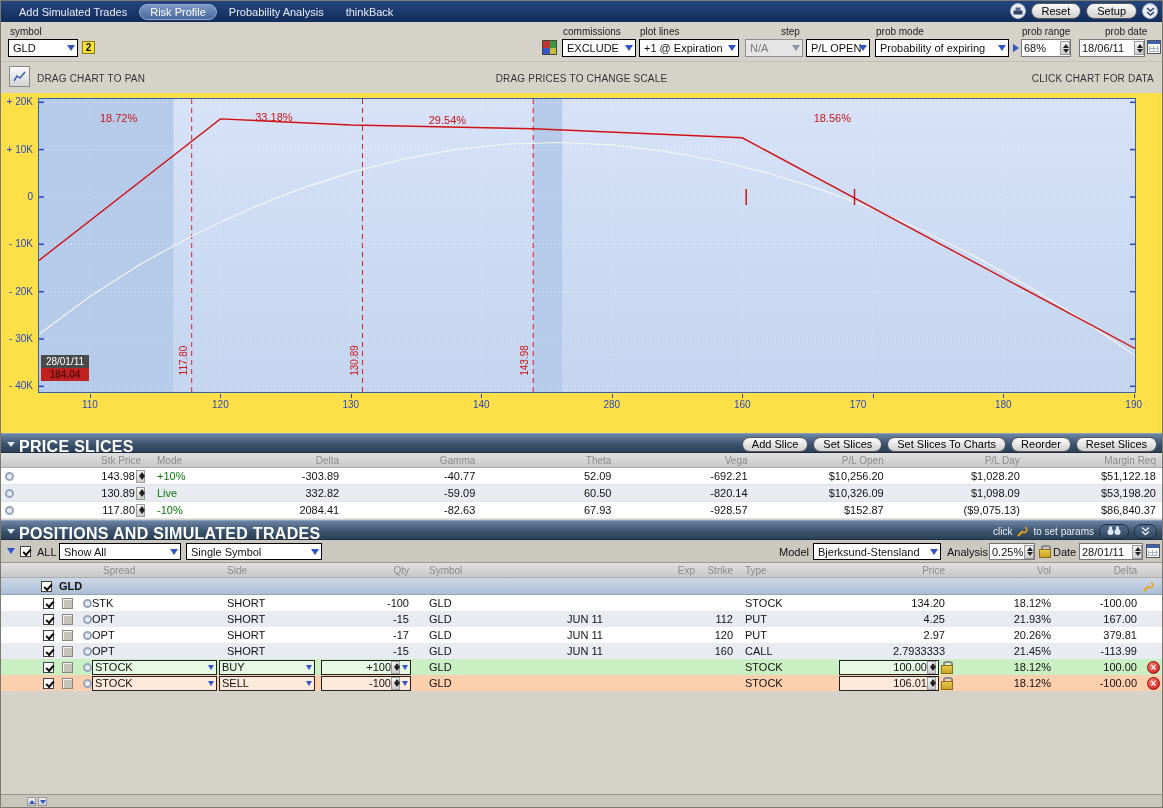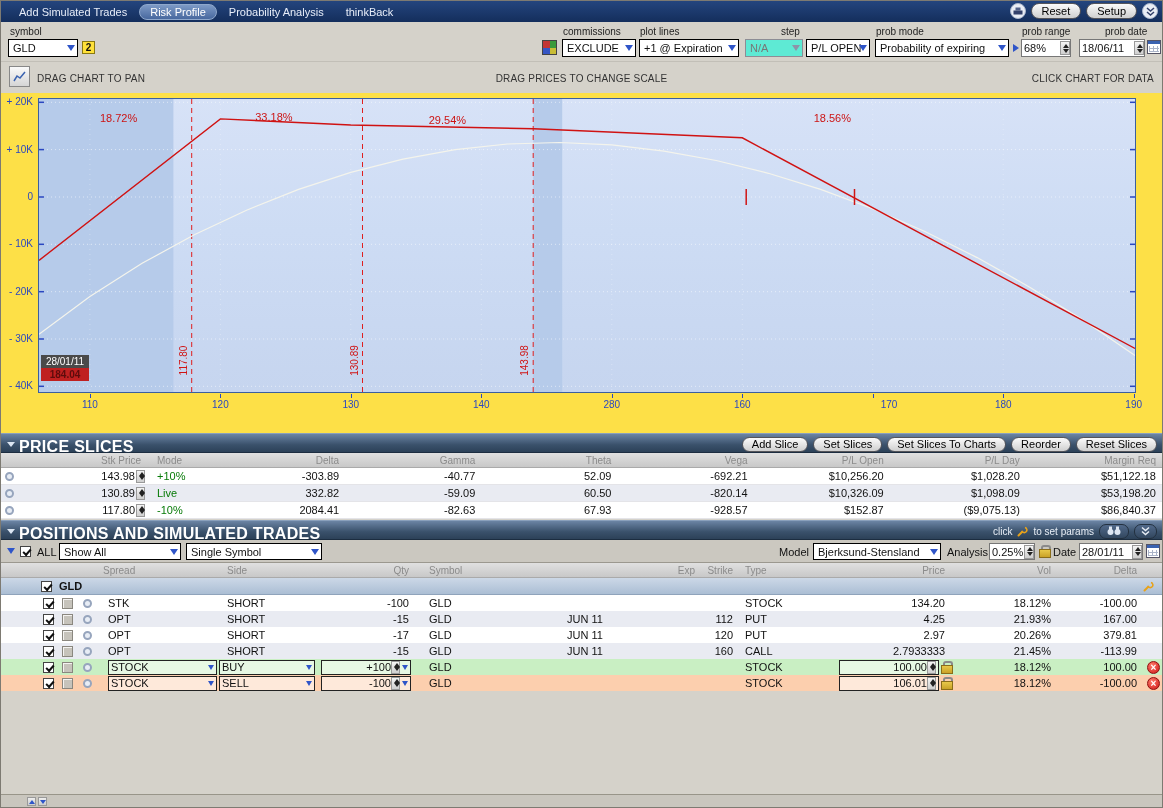--- a/index.html
+++ b/index.html
@@ -15,21 +15,21 @@
   .topbar-right{position:absolute;right:4px;top:2px;display:flex;gap:5px;align-items:center;}
   .pill{font-family:inherit;font-size:11px;height:16px;padding:0 10px;border:1px solid #55555a;border-radius:8px;background:linear-gradient(#fbfbfb,#cfcfcf);white-space:nowrap;}
   .pill.sm{height:15px;padding:0 9px;}
   .circle-btn{width:16px;height:16px;border-radius:50%;background:#e9edf5;border:1px solid #aab6cc;display:flex;align-items:center;justify-content:center;}
 
   
   .toolbar{position:absolute;left:0;top:21px;width:100%;height:40px;background:#d5d2ca;border-bottom:1px solid #c2bfb7;}
   .tlabel{position:absolute;font-size:10px;color:#222;white-space:nowrap;}
   .dd{position:absolute;height:18px;background:#fff;border:1px solid #000;line-height:16px;padding:0 16px 0 4px;white-space:nowrap;overflow:hidden;}
   .dd::after{content:"";position:absolute;right:2px;top:50%;margin-top:-3px;border-left:4px solid transparent;border-right:4px solid transparent;border-top:6px solid #2f55c8;}
-  .dd.disabled{background:#5eead4;border-color:#8d8d95;color:#777;}
+  .dd.disabled{background:#e5e5e5;border-color:#8d8d95;color:#777;}
   .dd.disabled::after{border-top-color:#8d93a8;}
   .badge2{position:absolute;width:13px;height:13px;background:#ffe13a;border:1px solid #8a7a10;font-size:10px;font-weight:bold;text-align:center;line-height:11px;}
   .comm-icon{position:absolute;width:15px;height:15px;border:1px solid #444;display:grid;grid-template-columns:1fr 1fr;grid-template-rows:1fr 1fr;background:#fff;}
   .comm-icon i{display:block;}
   .spin{position:absolute;height:18px;background:#fff;border:1px solid #777;display:flex;align-items:center;padding-left:2px;}
   .spin .sval{flex:1;text-align:left;padding-right:1px;}
   .sbtns{position:relative;width:10px;height:14px;background:linear-gradient(#f4f4f4,#cfcfcf);border:1px solid #999;flex:none;}
   .sbtns::before{content:"";position:absolute;left:1.5px;top:1.5px;border-left:3px solid transparent;border-right:3px solid transparent;border-bottom:4px solid #222;}
   .sbtns::after{content:"";position:absolute;left:1.5px;bottom:1.5px;border-left:3px solid transparent;border-right:3px solid transparent;border-top:4px solid #222;}
   .cal{position:absolute;width:14px;height:14px;background:#fff;border:1px solid #556;}
@@ -87,21 +87,21 @@
   .scell.stk{display:flex;justify-content:flex-end;align-items:center;gap:1px;padding-right:2px;}
   .scell.mode{padding-left:10px;color:#067a06;}
   .prow{height:16px;align-items:center;background:#fff;}
   .prow.alt{background:#e9ebf2;}
   .prow.sim-buy{background:#c9efc3;}
   .prow.sim-sell{background:#fccfae;}
   .pcell{font-size:11px;white-space:nowrap;}
   .pcell.r{text-align:right;padding-right:6px;}
   .cbwrap{display:flex;justify-content:flex-end;padding-right:3px;}
   .gwrap{display:flex;justify-content:center;}
-  .spread{display:flex;align-items:center;gap:16px;padding-left:6px;}
+  .spread{display:flex;align-items:center;gap:0;padding-left:6px;}
   .cb{display:inline-block;width:11px;height:11px;background:#fff;border:1px solid #444;position:relative;flex:none;}
   .cb.checked::after{content:"";position:absolute;left:1.5px;top:2px;width:6px;height:3px;border-left:2px solid #111;border-bottom:2px solid #111;transform:rotate(-48deg);}
   .gbox{display:inline-block;width:11px;height:11px;background:#c6c3bb;border:1px solid #8a877f;box-shadow:inset 1px 1px 0 rgba(255,255,255,.8);}
   .ring{display:inline-block;width:9px;height:9px;border-radius:50%;border:2px solid #97a5bd;background:#e8edf5;flex:none;}
   .field{display:inline-flex;align-items:center;height:15px;border:1px solid #222;background:rgba(255,255,255,0.55);padding:0 2px;position:relative;}
   .field .fval{flex:1;}
   .field.num .fval{text-align:right;}
   .ftri{width:0;height:0;border-left:3.5px solid transparent;border-right:3.5px solid transparent;border-top:5px solid #2f55c8;margin-left:2px;flex:none;}
   .sbtns.sm{width:9px;height:13px;}
   .w128{width:128px;}.w96{width:96px;}.w90{width:90px;}.w100{width:100px;}
@@ -283,21 +283,21 @@
         <div class="xlab" style="left: 204.362px;">120</div>
         <div class="xtick" style="left: 349.838px;"></div>
         <div class="xlab" style="left: 334.838px;">130</div>
         <div class="xtick" style="left: 480.314px;"></div>
         <div class="xlab" style="left: 465.314px;">140</div>
         <div class="xtick" style="left: 610.79px;"></div>
         <div class="xlab" style="left: 595.79px;">280</div>
         <div class="xtick" style="left: 741.267px;"></div>
         <div class="xlab" style="left: 726.267px;">160</div>
         <div class="xtick" style="left: 871.743px;"></div>
-        <div class="xlab" style="left: 873px;">170</div>
+        <div class="xlab" style="left: 842px;">170</div>
         <div class="xtick" style="left: 1002.22px;"></div>
         <div class="xlab" style="left: 987.219px;">180</div>
         <div class="xtick" style="left: 1132.7px;"></div>
         <div class="xlab" style="left: 1117.7px;">190</div>
       </div>
   </div>
 
   <div class="sec-header" style="top:432px">
     <span class="sec-caret"></span>
     <span class="sec-title">PRICE SLICES</span>

